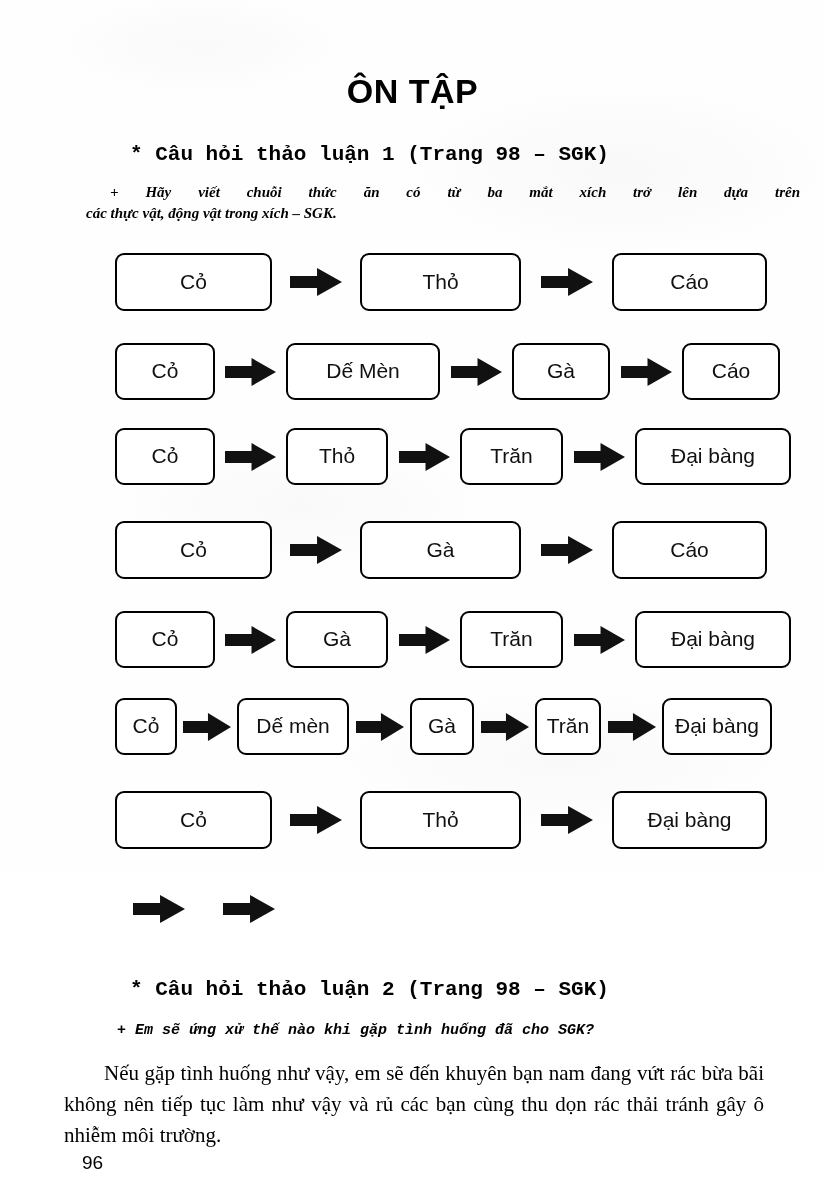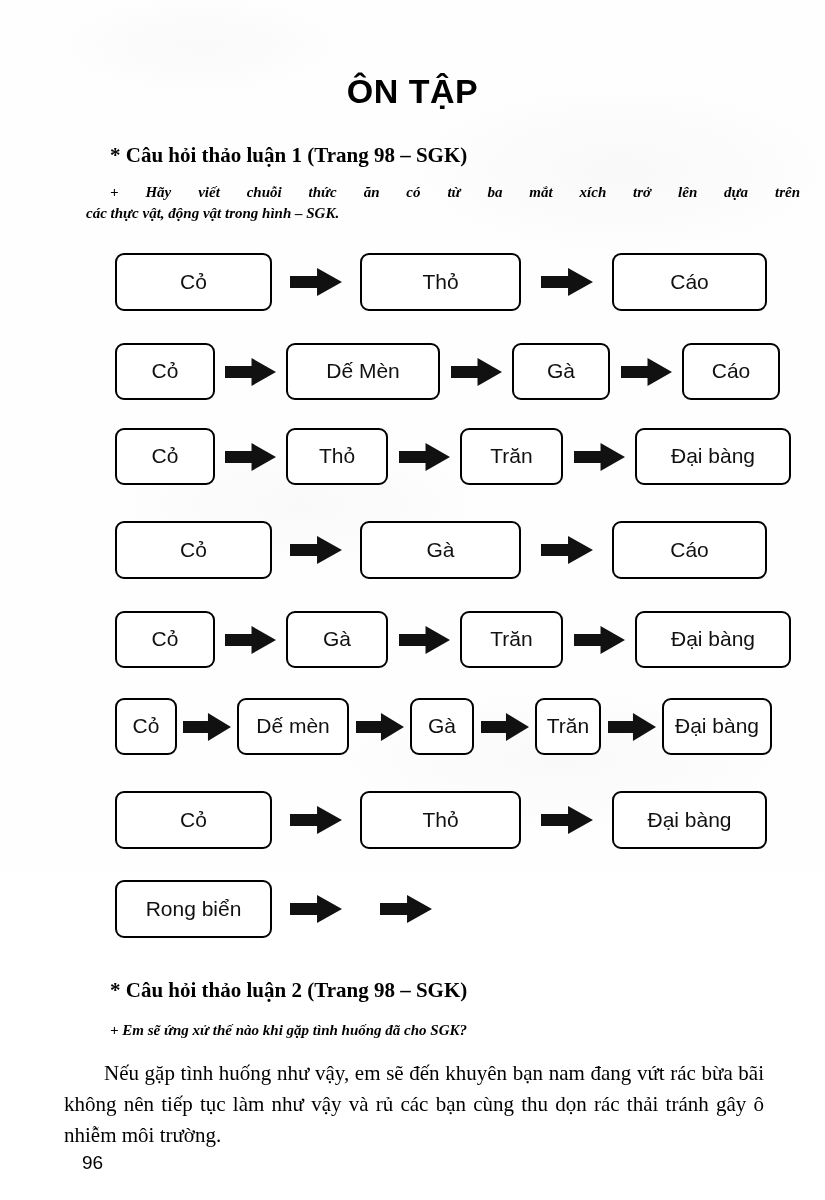--- a/index.html
+++ b/index.html
@@ -54,24 +54,25 @@
     text-align: center;
     font-family: "Liberation Sans", "DejaVu Sans", sans-serif;
     font-weight: bold;
     font-size: 34px;
     letter-spacing: 0.5px;
   }
 
   
   .q-head {
     position: absolute;
-    font-family: Liberation Serif, serif;
+    font-family: Liberation Mono, monospace;
     font-weight: bold;
     font-size: 21px;
     white-space: nowrap;
+    margin-left: 20px;
   }
   .q-prompt {
     position: absolute;
     font-family: "Liberation Serif", "DejaVu Serif", serif;
     font-weight: bold;
     font-style: italic;
     font-size: 15px;
   }
   .q-prompt .l1 {
     display: block;
@@ -157,21 +158,21 @@
 
 <div class="page">
   <div class="content">
 
     <div class="title">ÔN TẬP</div>
 
     <div class="q-head" id="head1">* Câu hỏi thảo luận 1 (Trang 98 – SGK)</div>
 
     <div class="q-prompt" id="prompt1">
       <span class="l1">+ Hãy viết chuỗi thức ăn có từ ba mắt xích trở lên dựa trên</span>
-      <span class="l2">các thực vật, động vật trong hình – SGK.</span>
+      <span class="l2">các thực vật, động vật trong xích – SGK.</span>
     </div>
 
     <div class="chains" id="chains">
         <div class="chain-row" style="left: 115px; top: 253px; height: 58px;">
           <div class="node" style="width: 157px;">Cỏ</div>
           <span class="gap" style="width: 18px;"></span>
           <span class="arrow" style="width: 52px;">
             <svg width="52" height="30" viewBox="0 0 52 30">
               <path d="M0,9 L27.04,9 L27.04,1 L52,15 L27.04,29 L27.04,21 L0,21 Z" fill="#111111"></path>
             </svg>
@@ -335,42 +336,41 @@
           <span class="gap" style="width: 20px;"></span>
           <span class="arrow" style="width: 52px;">
             <svg width="52" height="30" viewBox="0 0 52 30">
               <path d="M0,9 L27.04,9 L27.04,1 L52,15 L27.04,29 L27.04,21 L0,21 Z" fill="#111111"></path>
             </svg>
           </span>
           <span class="gap" style="width: 19px;"></span>
           <div class="node" style="width: 155px;">Đại bàng</div>
         </div>
         <div class="chain-row" style="left: 115px; top: 880px; height: 58px;">
-          <div class="node" style="width: 157px;">Rong biển</div>
           <span class="gap" style="width: 18px;"></span>
           <span class="arrow" style="width: 52px;">
             <svg width="52" height="30" viewBox="0 0 52 30">
               <path d="M0,9 L27.04,9 L27.04,1 L52,15 L27.04,29 L27.04,21 L0,21 Z" fill="#111111"></path>
             </svg>
           </span>
           <span class="gap" style="width: 18px;"></span>
           <span class="gap" style="width: 20px;"></span>
           <span class="arrow" style="width: 52px;">
             <svg width="52" height="30" viewBox="0 0 52 30">
               <path d="M0,9 L27.04,9 L27.04,1 L52,15 L27.04,29 L27.04,21 L0,21 Z" fill="#111111"></path>
             </svg>
           </span>
           <span class="gap" style="width: 19px;"></span>
         </div>
       </div>
 
     <div class="q-head" id="head2">* Câu hỏi thảo luận 2 (Trang 98 – SGK)</div>
 
     <div class="q-prompt" id="prompt2">
-      <span class="l2" style="margin-left:0;">+ Em sẽ ứng xử thế nào khi gặp tình huống đã cho SGK?</span>
+      <span class="l2" style="margin-left:7px;font-family:Liberation Mono, monospace;">+ Em sẽ ứng xử thế nào khi gặp tình huống đã cho SGK?</span>
     </div>
 
     <div class="body-para">Nếu gặp tình huống như vậy, em sẽ đến khuyên bạn nam đang vứt rác bừa bãi không nên tiếp tục làm như vậy và rủ các bạn cùng thu dọn rác thải tránh gây ô nhiễm môi trường.</div>
 
     <div class="page-number">96</div>
 
   </div>
 </div>
 
 </body></html>

